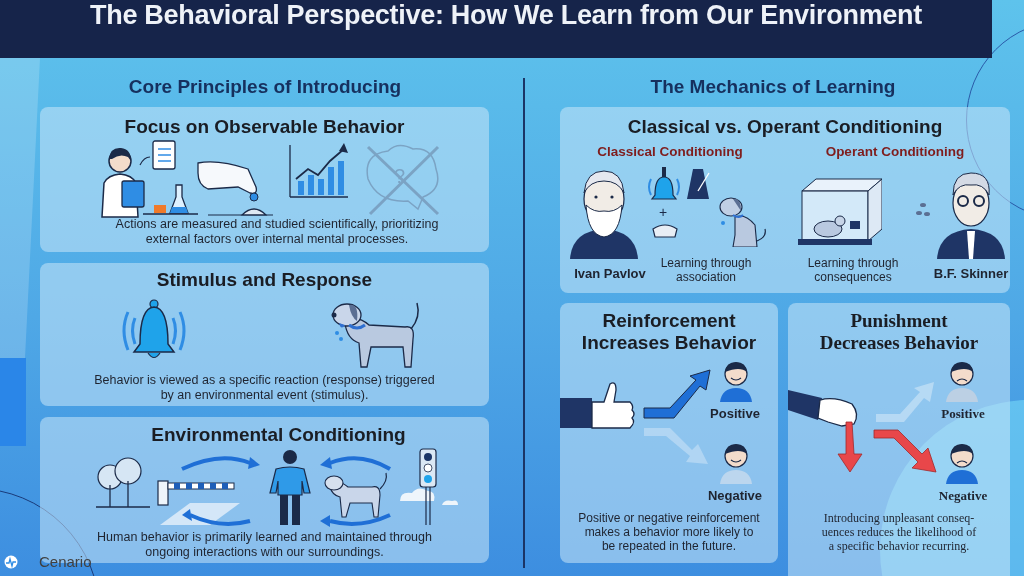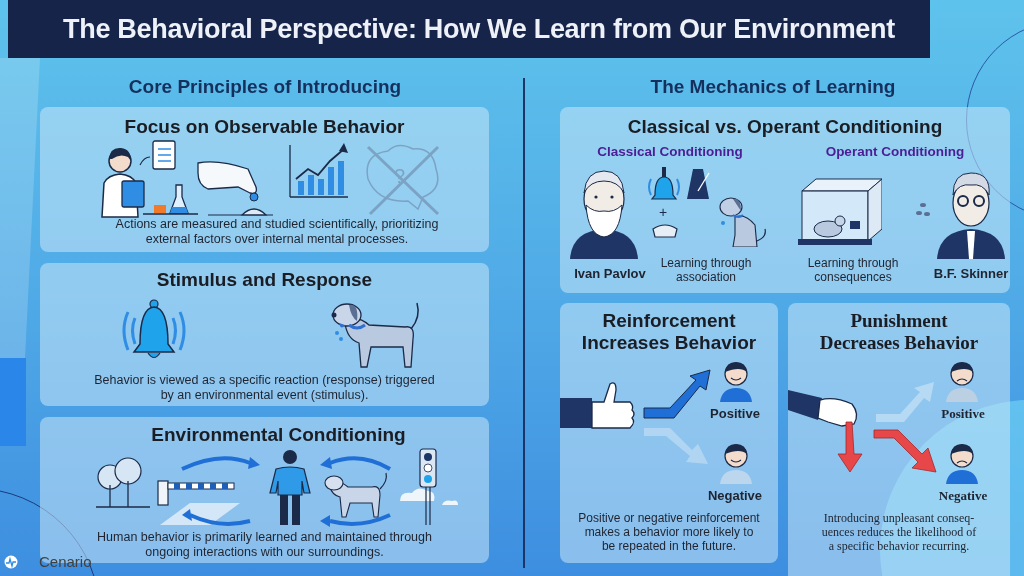--- a/index.html
+++ b/index.html
@@ -4,23 +4,23 @@
 <style>
   * { box-sizing: border-box; margin: 0; padding: 0; }
   html, body { width: 1024px; height: 576px; overflow: hidden; }
   body {
     font-family: "Liberation Sans", sans-serif;
     background: linear-gradient(180deg, #5ec3ec 0%, #4fa8e6 55%, #3d8ee0 100%);
     position: relative;
     color: #1b1f2a;
   }
   .header {
-    position: absolute; left: 8px; top: 0; width: 922px; height: 58px;
+    position: absolute; left: 0; top: 0; width: 992px; height: 58px;
     background: #16244a;
-    display: flex; align-items: center; justify-content: center;
+    display: flex; align-items: flex-start; justify-content: center;
   }
   .header h1 {
     color: #eef2f8; font-size: 27px; font-weight: bold; letter-spacing: -0.3px;
     margin-left: 20px;
   }
   .bg-shape-left {
     position: absolute; left: 0; top: 58px; width: 40px; height: 320px;
     background: rgba(255,255,255,0.18);
     clip-path: polygon(0 0, 100% 0, 60% 100%, 0 100%);
   }
@@ -46,21 +46,21 @@
   }
   .col-title {
     position: absolute; top: 76px; font-size: 19px; font-weight: bold; color: #16305e;
     text-align: center;
   }
   .panel {
     position: absolute; background: rgba(200, 230, 248, 0.55);
     border-radius: 8px; text-align: center;
   }
   .panel h2 { font-size: 19px; font-weight: bold; color: #1a1d24; }
-  .panel h3 { font-size: 13.5px; font-weight: bold; color: #4c1d95; }
+  .panel h3 { font-size: 13.5px; font-weight: bold; color: #7f1d1d; }
   .panel p { font-size: 12.5px; line-height: 15px; color: #1f2430; }
   .abs { position: absolute; }
   .lbl { position: absolute; font-size: 12px; color: #1f2430; text-align: center; line-height: 14px; }
   .lbl.b { font-weight: bold; font-size: 13px; }
   .brand {
     position: absolute; left: 4px; top: 553px; color: #404040; font-size: 15px;
     display: flex; align-items: center; gap: 21px;
   }
 </style>
 </head>

